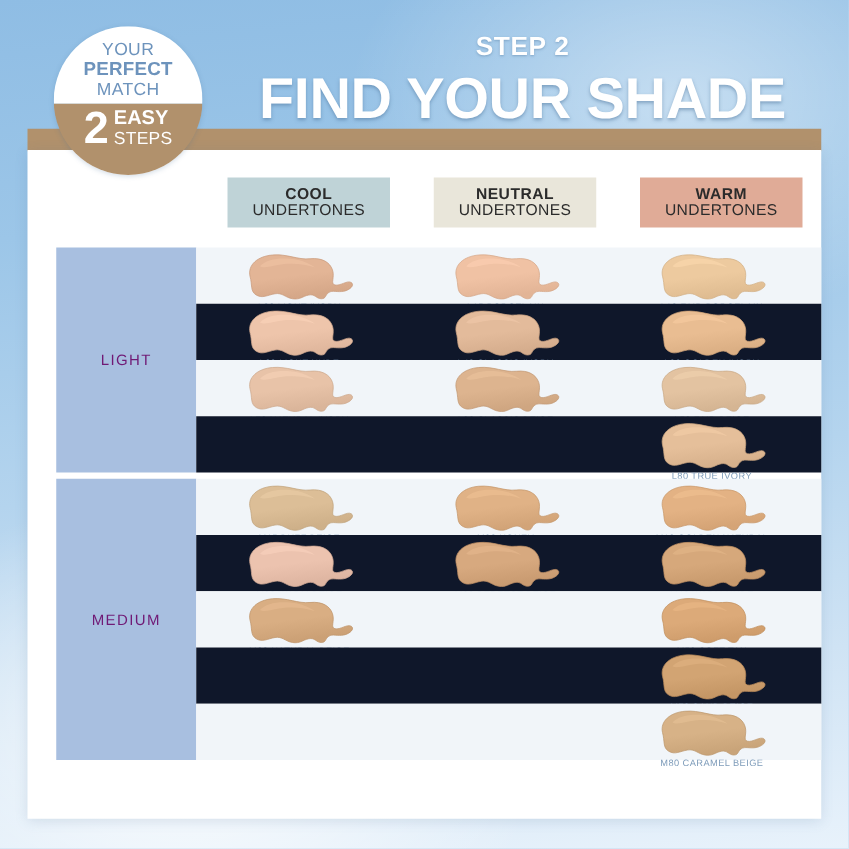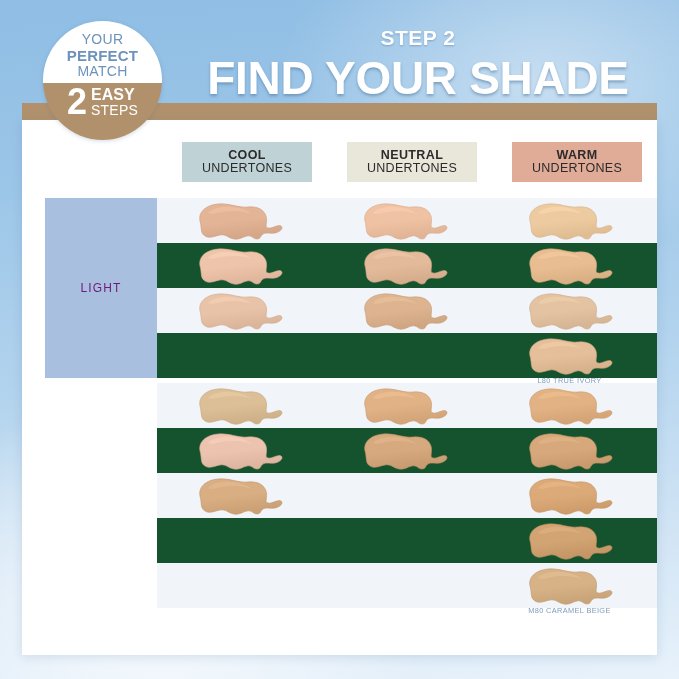--- a/index.html
+++ b/index.html
@@ -94,21 +94,21 @@
 
   .side-panel{
     position:absolute;left:23px;top:0;width:112px;height:100%;
     background:#a8bfe0;
     display:flex;align-items:center;justify-content:center;
     color:#701a75;font-size:12px;letter-spacing:1.1px;
   }
   .rows{position:absolute;left:135px;top:0;width:500px;height:100%;}
   .row{position:absolute;left:0;width:500px;}
   .row.shade{background:#f1f5f9;}
-  .row.plain{background:#14532d;}
+  .row.plain{background:#0f172a;}
 
   .cell{position:absolute;width:165px;height:100%;}
   .cell.c0{left:0px;}
   .cell.c1{left:165px;}
   .cell.c2{left:330px;}
 
   .swatch-wrap{
     position:absolute;left:50%;top:3px;transform:translateX(-50%);
     width:96px;height:40px;
   }
@@ -336,20 +336,23 @@
                   <path d="M8,20 C6,11 14,4 26,3 C38,2 46,7 56,6 C66,5 72,9 74,15 C76,21 72,26 76,27 C80,28 86,23 89,25 C92,27 88,31 83,32 C78,33 74,31 71,33 C68,35 69,38 65,38 C61,38 60,34 55,35 C50,36 48,39 42,38 C36,37 34,33 28,34 C22,35 18,38 13,35 C8,32 10,27 8,20 Z" fill="url(#g9)" stroke="#cba580" stroke-width="0.6"></path>
                   <path d="M16,12 C20,7 30,5 40,6 C50,7 56,10 60,13 C52,10 40,9 30,11 C24,12 19,14 16,12 Z" fill="#f5cfaa" opacity="0.55"></path>
                 </svg>
               </div>
               <div class="shade-label">L80 TRUE IVORY</div>
             </div>
           </div>
         </div>
       </div>
       <div class="group" id="group-medium" style="top: 263px; height: 225px;">
+        <div class="side-panel" style="background: rgb(168, 191, 224);">
+          <span>MEDIUM</span>
+        </div>
         <div class="rows">
           <div class="row shade" style="top: 0px; height: 45px;">
             <div class="cell c0">
               <div class="swatch-wrap">
                 <svg viewBox="0 0 96 40" xmlns="http://www.w3.org/2000/svg" preserveAspectRatio="none">
                   <defs>
                     <linearGradient id="g10" x1="0" y1="0" x2="0.3" y2="1">
                       <stop offset="0%" stop-color="#dcbe97"></stop>
                       <stop offset="55%" stop-color="#dcbe97"></stop>
                       <stop offset="100%" stop-color="#ceb089"></stop>

